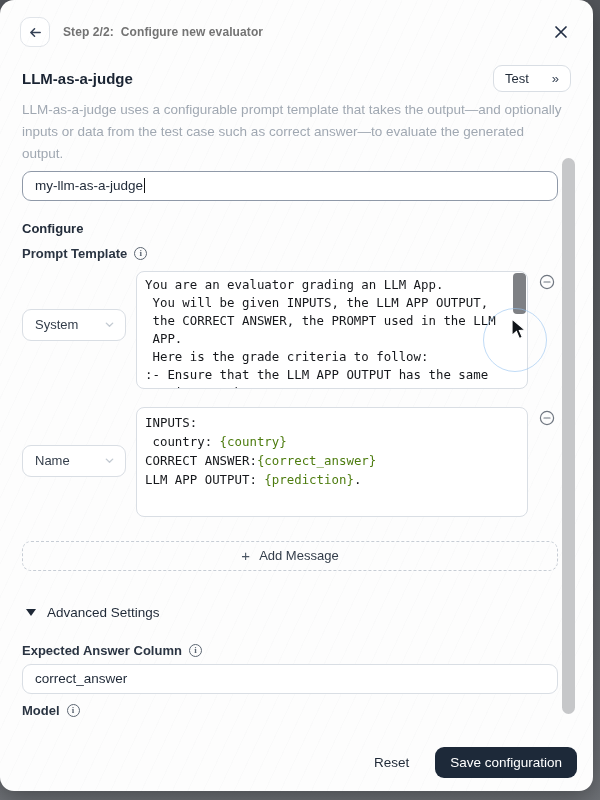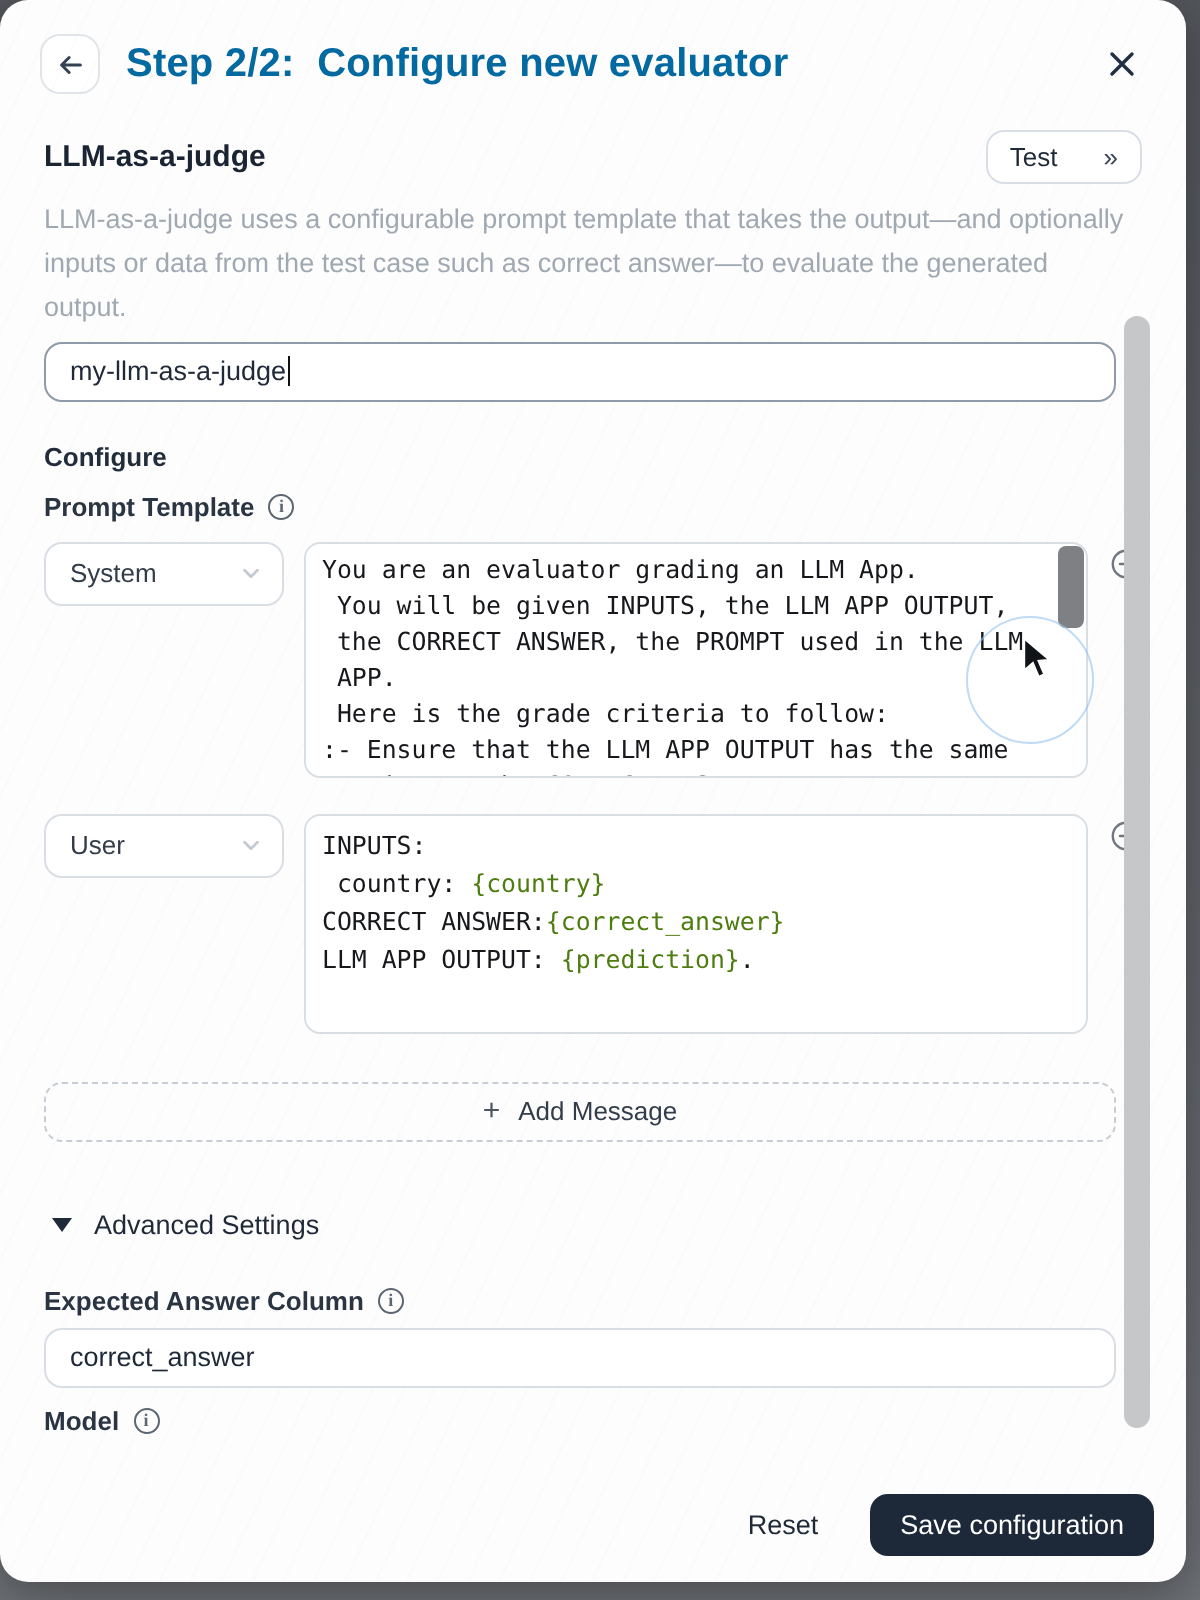--- a/index.html
+++ b/index.html
@@ -19,21 +19,21 @@
     background:repeating-linear-gradient(115deg, rgba(120,130,140,.05) 0 1px, transparent 1px 14px);
     opacity:.45;
   }
   
   .modal-header { display:flex; align-items:center; padding:17px 24px 0 20px; }
   .back-btn {
     width:30px; height:30px; border:1px solid #e1e5ea; border-radius:10px;
     background:#fff; display:flex; align-items:center; justify-content:center; cursor:pointer;
     color:#344054; flex:none;
   }
-  .dialog-title { font-size:20px; font-weight:700; color:#0369a1; margin-left:13px; white-space:pre; letter-spacing:.1px; }
+  .dialog-title { font-size:12px; font-weight:700; color:#737373; margin-left:13px; white-space:pre; letter-spacing:.1px; }
   .close-btn { margin-left:auto; background:none; border:none; cursor:pointer; color:#222e44; display:flex; }
   
   .content { position:relative; padding:0 22px; }
   .eval-row { display:flex; align-items:center; margin-top:18px; }
   .eval-title { font-size:15px; font-weight:700; color:#1a2433; }
   .test-btn {
     margin-left:auto; display:flex; align-items:center; gap:23px;
     border:1px solid #d9dee4; background:#fff; border-radius:9px;
     padding:5px 11px; font-size:13px; font-weight:500; color:#1f2937; cursor:pointer;
     font-family:inherit;
@@ -52,23 +52,23 @@
   .label-row { display:flex; align-items:center; gap:7px; margin-top:10px; font-size:13px; color:#2a3442;font-weight:bold; }
   .info-icon {
     width:13px; height:13px; border:1.2px solid #5c6672; border-radius:50%;
     display:inline-flex; align-items:center; justify-content:center;
     font-size:9px; font-style:normal; color:#5c6672; font-family:"Liberation Serif",serif;
   }
   
   .msg-row { display:flex; align-items:flex-start; margin-top:10px; }
   .msg-row.second { margin-top:18px; }
   .role-select {
-    width:120px; height:32px; border:1px solid #d9dee4; border-radius:9px; background:#fff;
+    width:104px; height:32px; border:1px solid #d9dee4; border-radius:9px; background:#fff;
     display:flex; align-items:center; justify-content:space-between; padding:0 10px 0 12px;
-    font-size:13px; color:#333d4a; cursor:pointer; font-family:inherit; flex:none;
+    font-size:13px; color:#333d4a; cursor:pointer; font-family:inherit; flex:none;margin-top:38px;
   }
   .chev-down { color:#c3cad2; display:flex; }
   .textarea {
     margin-left:10px; width:392px; border:1px solid #d9dee4; border-radius:8px; background:#fff;
     position:relative; overflow:hidden; cursor:text;
   }
   .textarea.sys { height:118px; }
   .textarea.usr { height:110px; }
   .textarea pre {
     font-family:"DejaVu Sans Mono", monospace; font-size:12.4px; line-height:18px;
@@ -171,21 +171,21 @@
       <button class="minus-btn">
         <svg width="16" height="16" viewBox="0 0 16 16" fill="none" stroke="currentColor" stroke-width="1.2">
             <circle cx="8" cy="8" r="6.6"></circle>
             <path d="M5 8h6" stroke-linecap="round"></path>
           </svg>
       </button>
     </div>
 
     <div class="msg-row second">
       <button class="role-select">
-        <span>User</span>
+        <span>Name</span>
         <span class="chev-down">
           <svg width="11" height="11" viewBox="0 0 12 12" fill="none" stroke="currentColor" stroke-width="1.5" stroke-linecap="round" stroke-linejoin="round">
               <path d="M2.5 4.5L6 8l3.5-3.5"></path>
             </svg>
         </span>
       </button>
       <div class="textarea usr">
         <pre id="user-content"><div><span>INPUTS:</span></div><div><span> country: </span><span class="tvar">{country}</span></div><div><span>CORRECT ANSWER:</span><span class="tvar">{correct_answer}</span></div><div><span>LLM APP OUTPUT: </span><span class="tvar">{prediction}</span><span>.</span></div></pre>
       </div>
       <button class="minus-btn">

